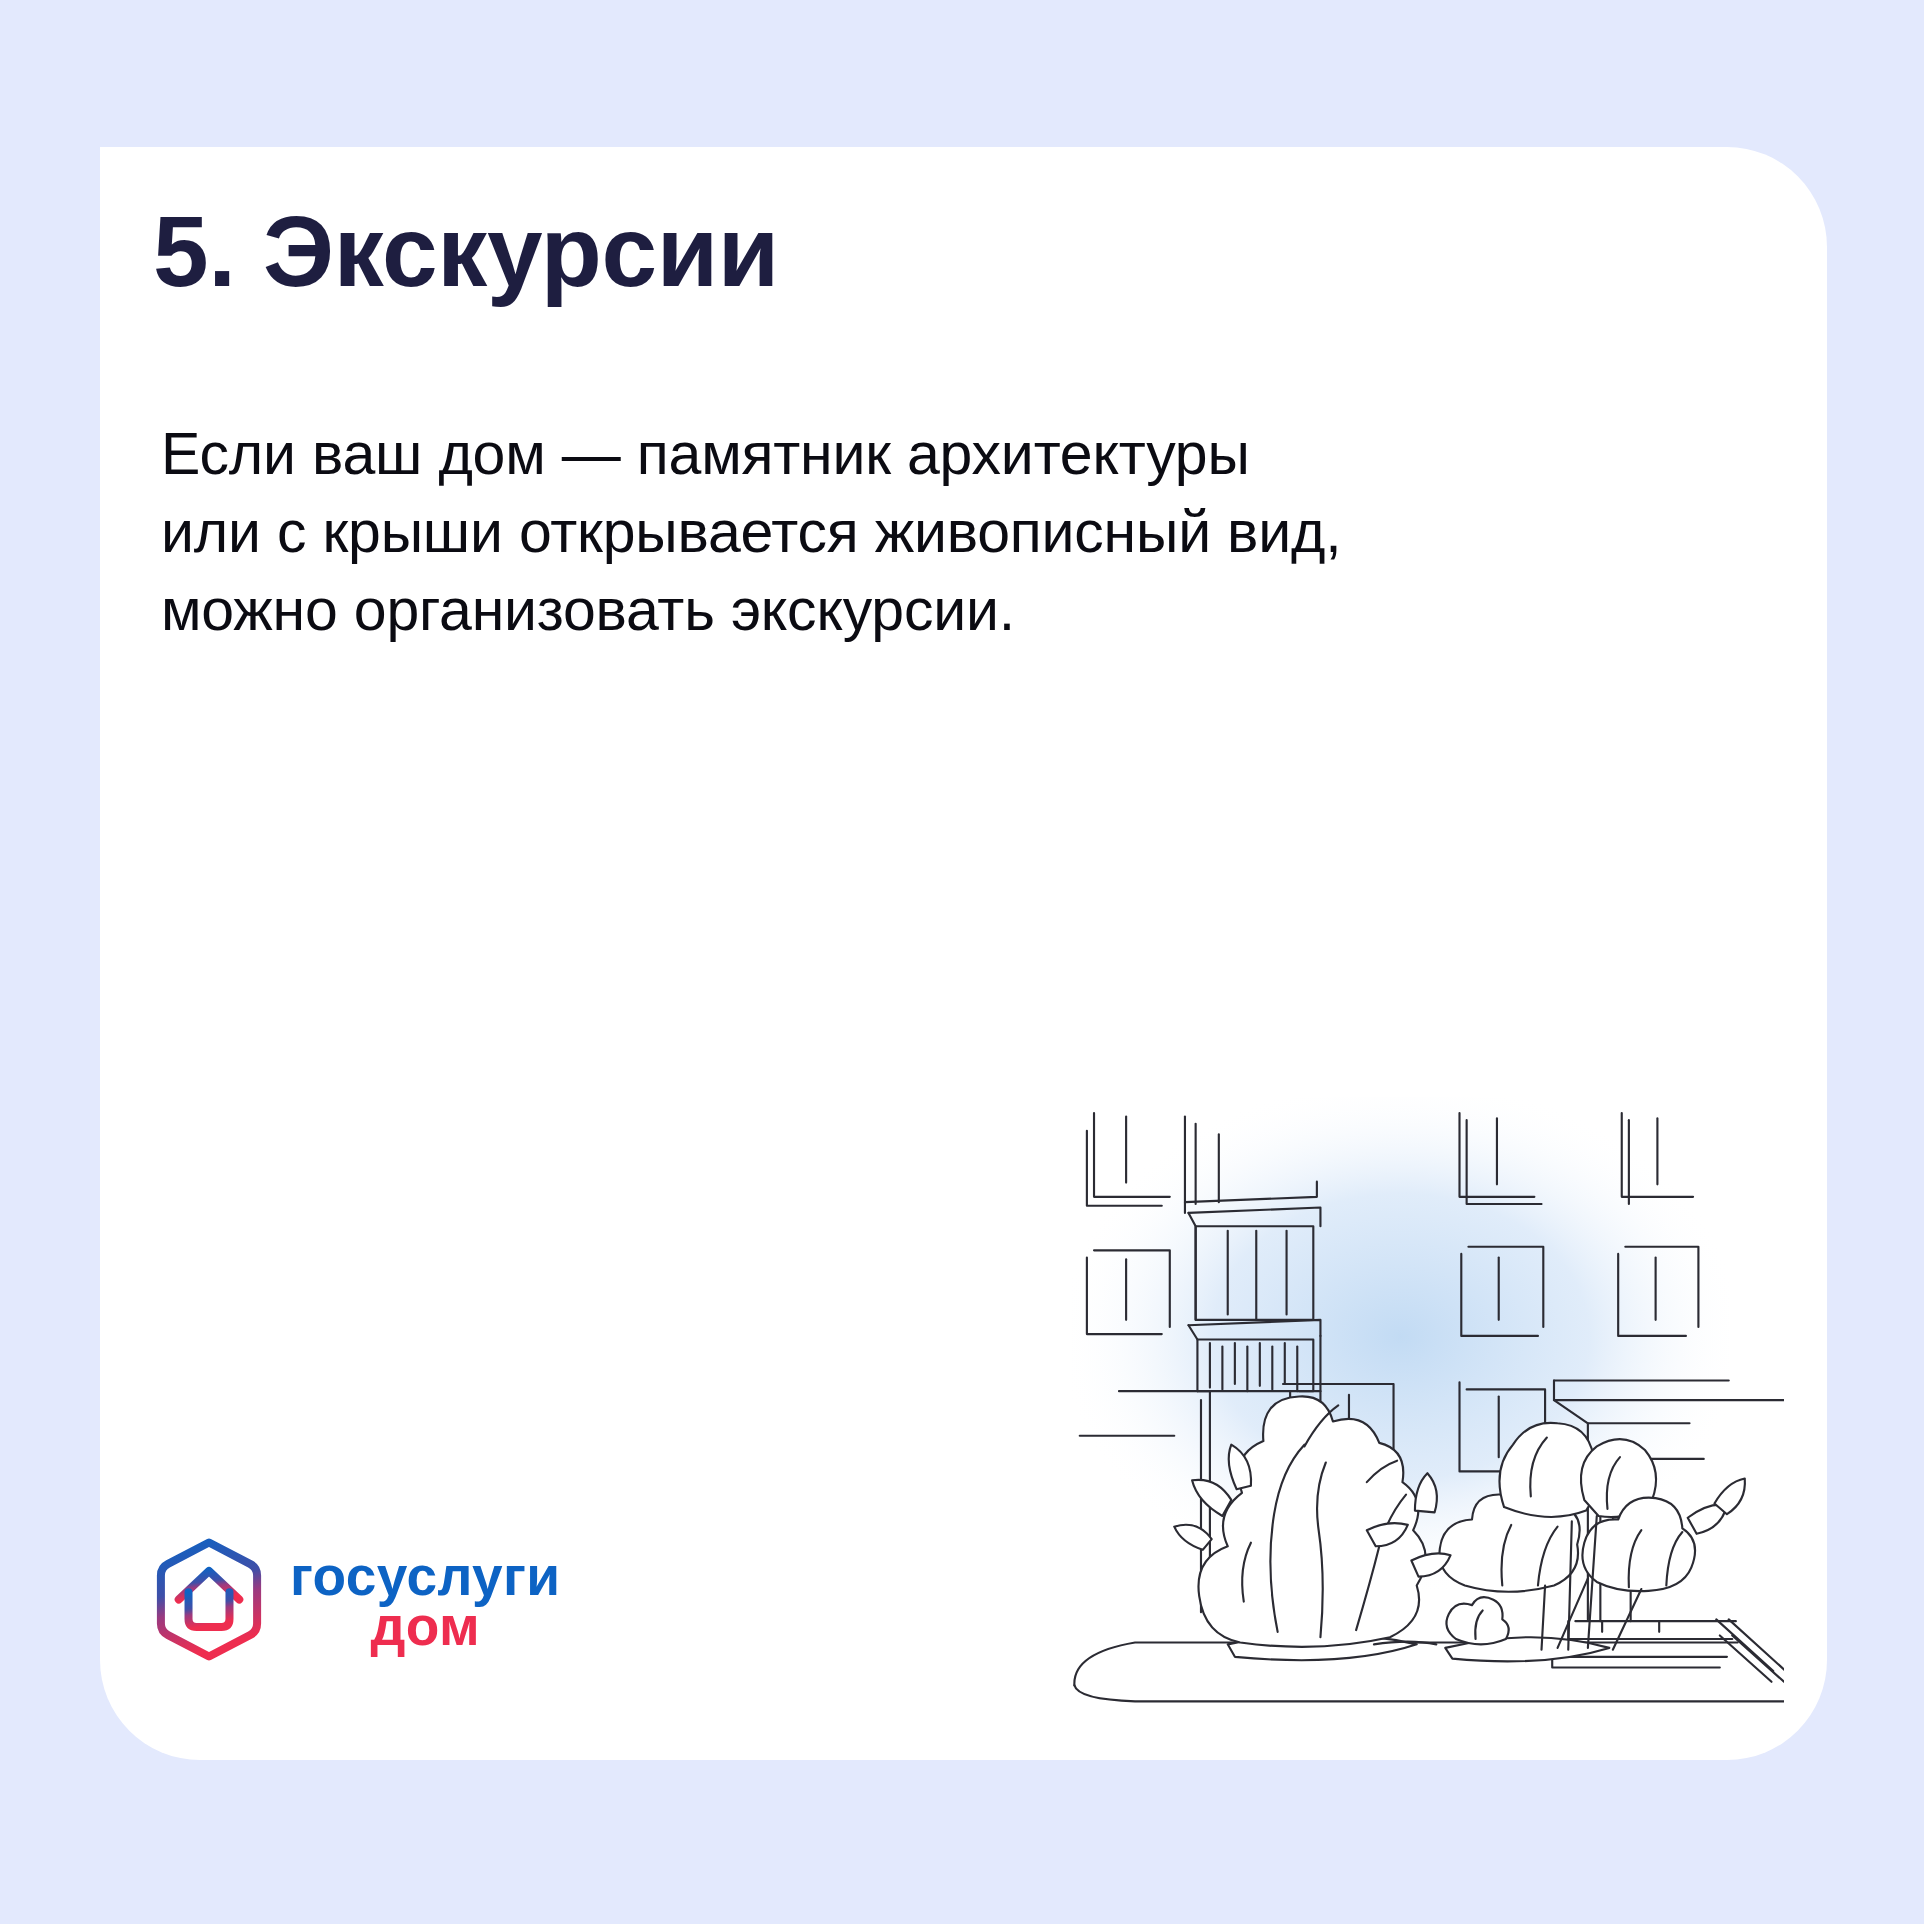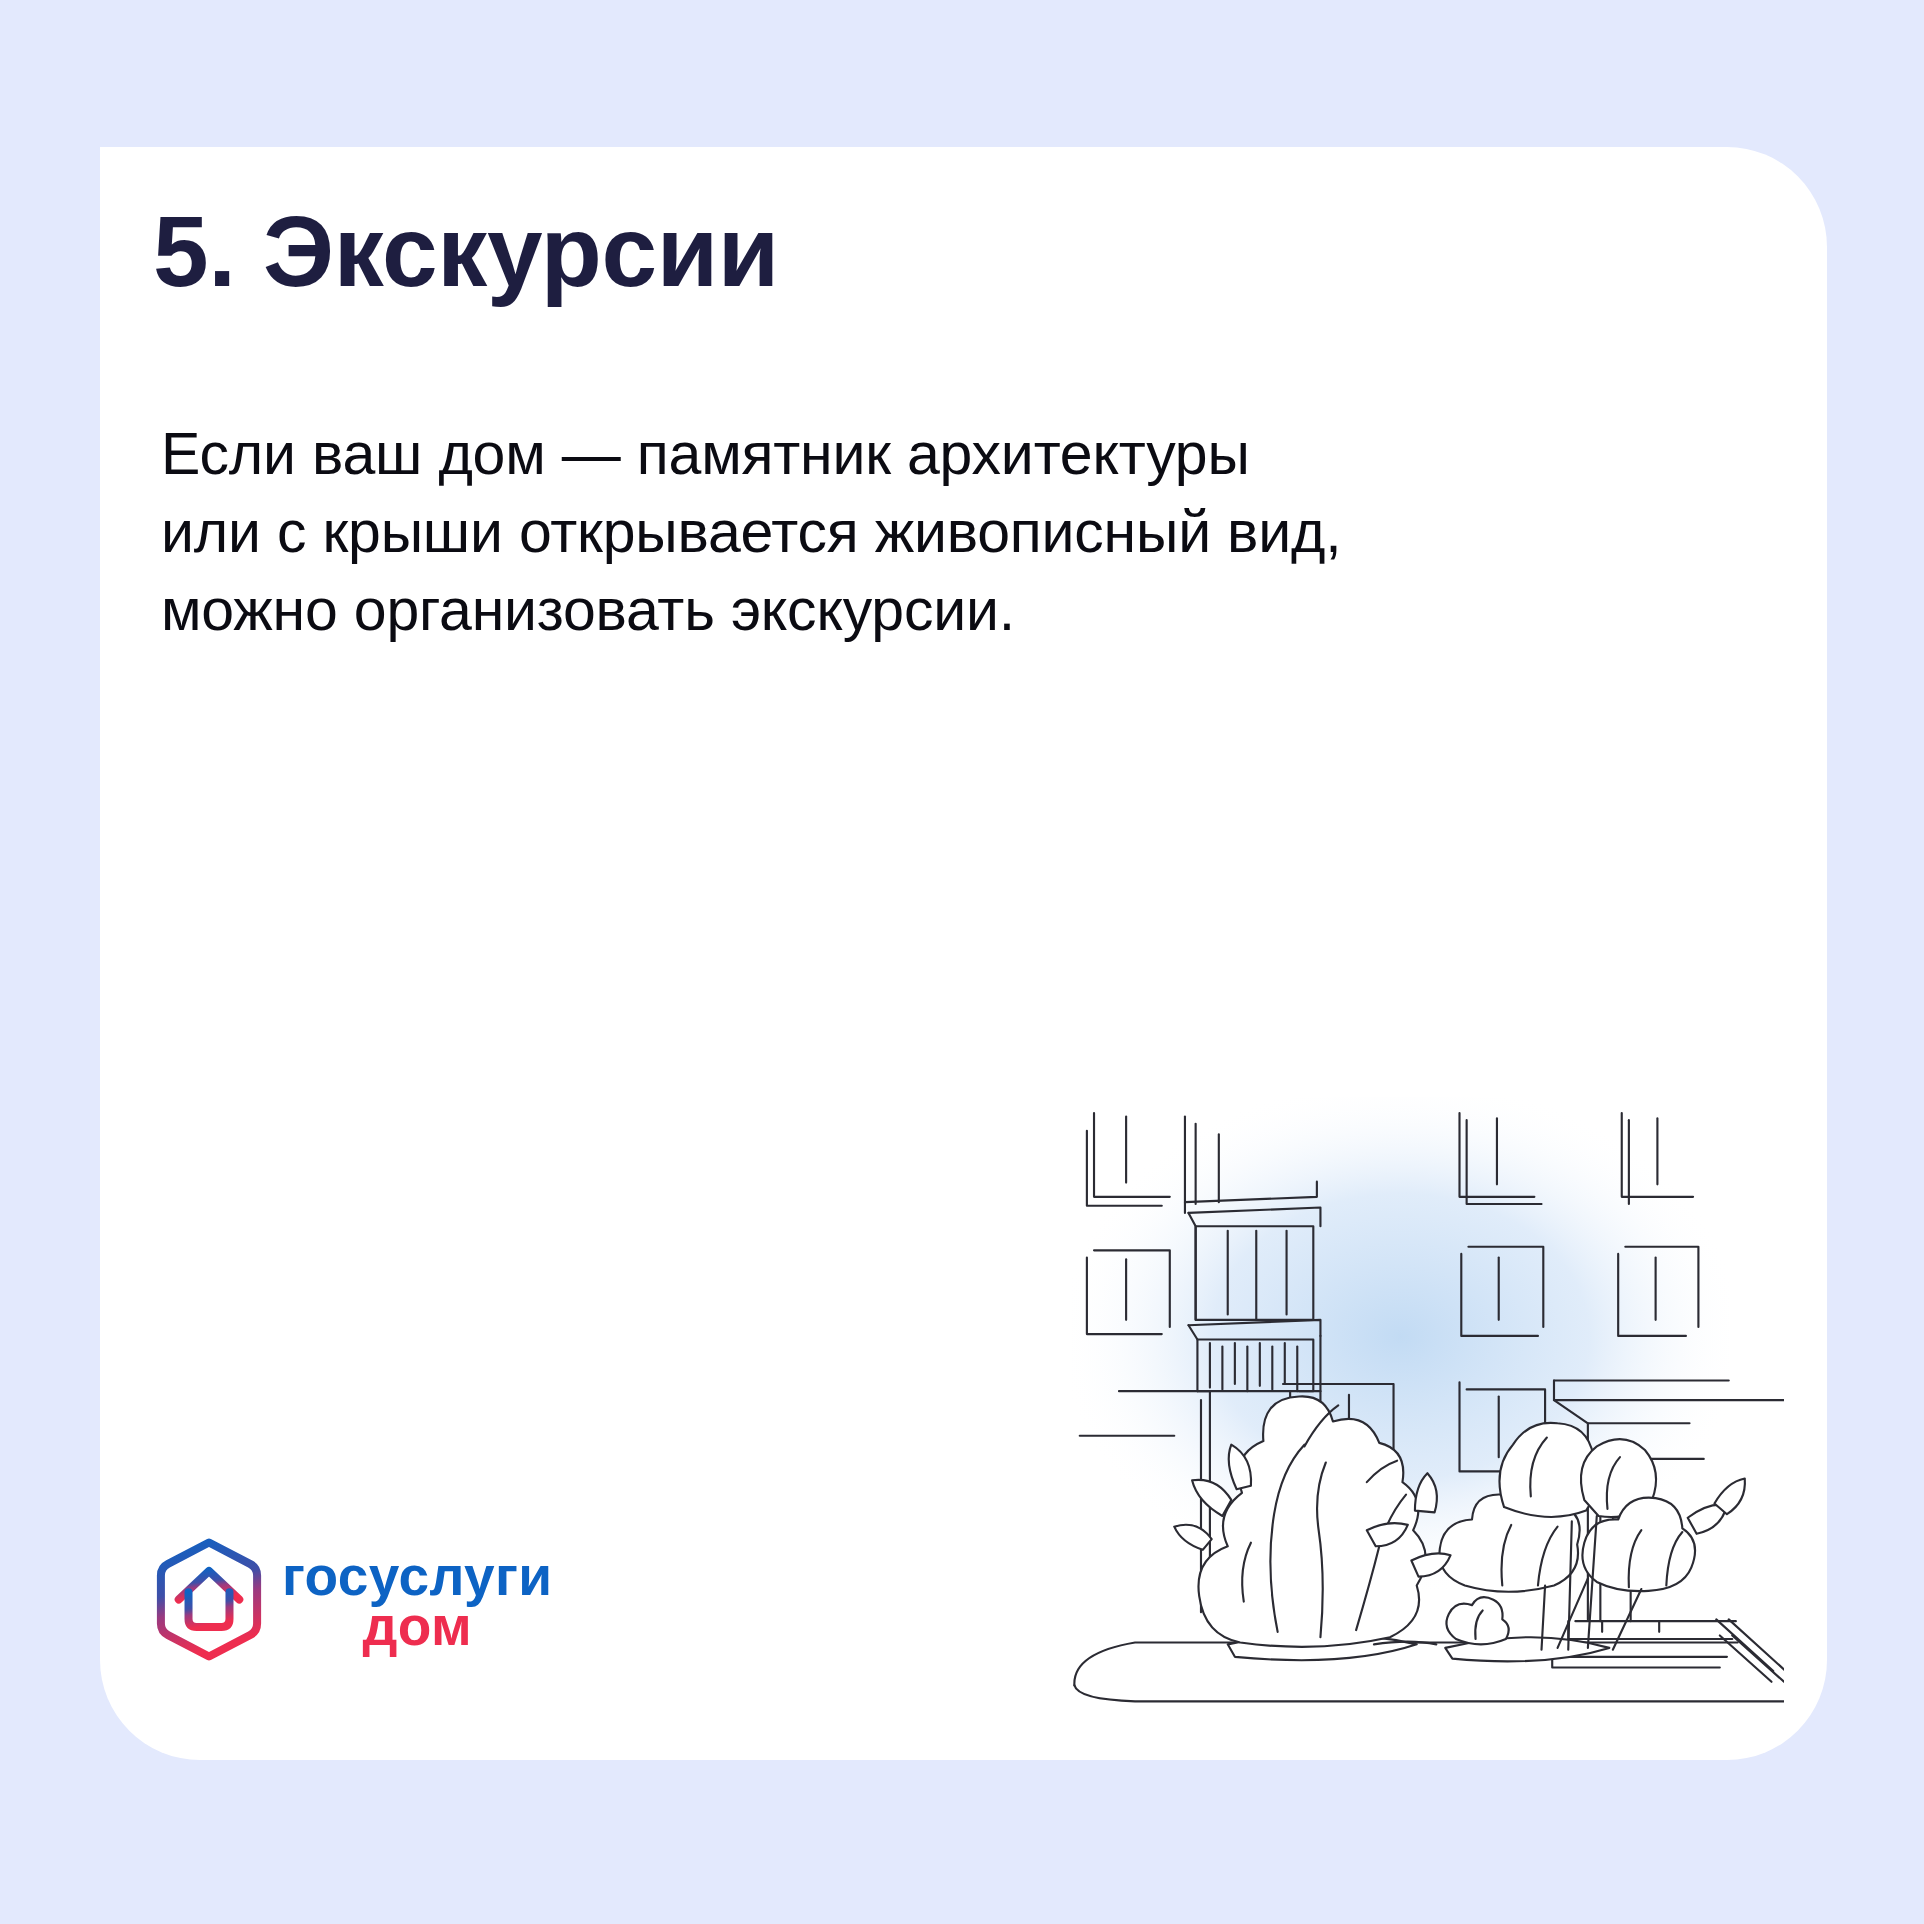--- a/index.html
+++ b/index.html
@@ -61,21 +61,21 @@
     letter-spacing: -0.2px;
   }
 
   
   #logo-block {
     position: absolute;
     left: 52px;
     top: 1390px;
     display: flex;
     align-items: center;
-    gap: 16px;
+    gap: 24px;
   }
   #logo-mark { width: 114px; height: 125px; display: block; flex: none; }
   #logo-words {
     display: flex;
     flex-direction: column;
     line-height: 0.92;
     padding-top: 3.6px;
   }
   .logo-word-1 {
     font-size: 55px;

